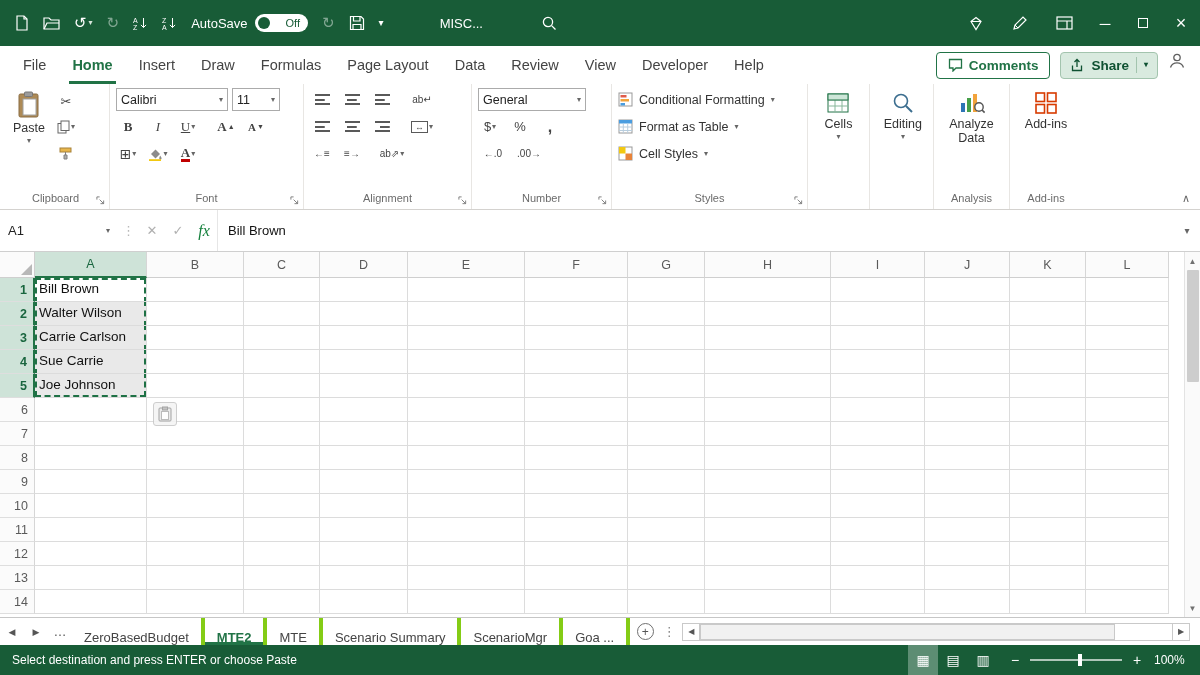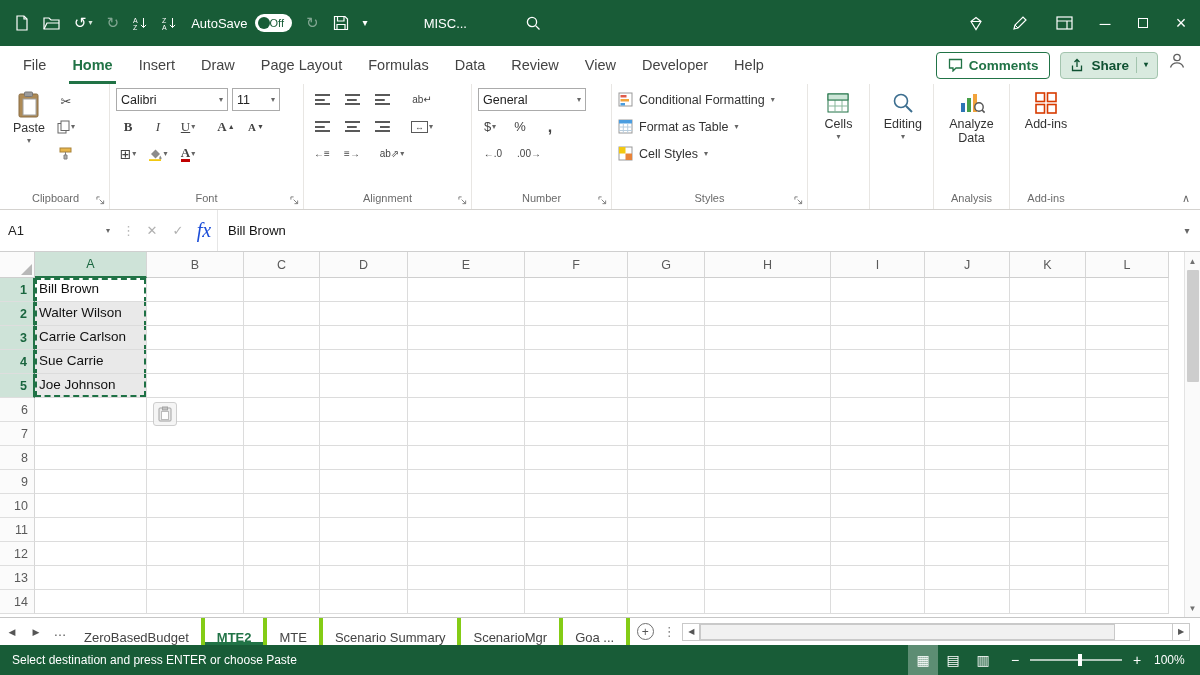--- a/index.html
+++ b/index.html
@@ -8,21 +8,21 @@
   .dd{font-size:8px;color:#666;line-height:1}
   svg{display:block}
 
   
   .titlebar{height:46px;background:#185C37;color:#fff;display:flex;align-items:center}
   .tb-left{display:flex;align-items:center;gap:14px;padding-left:14px}
   .tbtn{display:inline-flex;align-items:center;gap:2px;cursor:default;font-size:15px;color:#fff}
   .tbtn .dd{color:#d7e6dc}
   .dim{opacity:.45}
   .autosave{display:flex;align-items:center;gap:7px;font-size:13px}
-  .pill{background:#fff;border-radius:9px;height:18px;display:flex;align-items:center;gap:0;padding:0 8px 0 3px;color:#185C37;font-size:11px}
+  .pill{background:#fff;border-radius:9px;height:18px;display:flex;align-items:center;gap:16px;padding:0 8px 0 3px;color:#185C37;font-size:11px}
   .pill .dot{width:12px;height:12px;border-radius:50%;background:#185C37;display:inline-block}
   .doc-title{font-size:13px;margin-left:42px;white-space:nowrap}
   .tb-search{margin-left:44px}
   .tb-right{margin-left:auto;display:flex;align-items:center}
   .tb-ico{width:44px;height:46px;display:flex;align-items:center;justify-content:center}
   .winbtn{width:38px;height:46px;display:flex;align-items:center;justify-content:center;font-size:15px}
   .maxbox{width:10px;height:10px;border:1.4px solid #fff}
 
   
   .menurow{height:38px;background:#fff;display:flex;align-items:center;padding-left:10px}
@@ -64,21 +64,21 @@
   .tinytxt{font-size:10px;color:#444;letter-spacing:0}
   .stylerow{display:flex;align-items:center;gap:6px;height:23px;font-size:12.5px;color:#333;white-space:nowrap}
   .ribbon-spacer{flex:1;border-right:none}
   .collapse{position:absolute;right:10px;bottom:4px;font-size:11px;color:#666}
 
   
   .fbar{height:42px;background:#fff;border-bottom:1px solid #cfcfcf;display:flex;align-items:stretch}
   .namebox{width:118px;display:flex;align-items:center;justify-content:space-between;padding:0 8px;font-size:13px;color:#222}
   .fsep{display:flex;align-items:center;color:#b9b9b9;font-size:13px;padding:0 4px}
   .fbtn{width:26px;display:flex;align-items:center;justify-content:center;font-size:13px;color:#b0b0b0}
-  .fx{font-style:italic;font-family:"Liberation Serif",serif;color:#1d4ed8;font-size:20px}
+  .fx{font-style:italic;font-family:"Liberation Serif",serif;color:#15803d;font-size:16px}
   .fcontent{flex:1;display:flex;align-items:center;padding-left:10px;font-size:13px;color:#111;border-left:1px solid #e6e6e6}
   .fexpand{width:26px;display:flex;align-items:center;justify-content:center;color:#666}
 
   
   .grid{position:relative;height:365px;background:#fff;overflow:hidden}
   .grid-head{display:flex;height:26px}
   .corner{width:35px;height:26px;background:#fbfbfb;border-right:1px solid #cfcfcf;border-bottom:1px solid #cfcfcf;position:relative;flex:none}
   .corner::after{content:"";position:absolute;right:2px;bottom:2px;border-left:11px solid transparent;border-bottom:11px solid #b8b8b8}
   .cols{display:flex}
   .colh{height:26px;flex:none;background:#fbfbfb;border-right:1px solid #d6d6d6;border-bottom:1px solid #cfcfcf;
@@ -218,23 +218,23 @@
   <div class="menu-tabs">
 
       <div class="mtab"><span>File</span></div>
 
       <div class="mtab active"><span>Home</span></div>
 
       <div class="mtab"><span>Insert</span></div>
 
       <div class="mtab"><span>Draw</span></div>
 
+      <div class="mtab"><span>Formulas</span></div>
+
       <div class="mtab"><span>Page Layout</span></div>
-
-      <div class="mtab"><span>Formulas</span></div>
 
       <div class="mtab"><span>Data</span></div>
 
       <div class="mtab"><span>Review</span></div>
 
       <div class="mtab"><span>View</span></div>
 
       <div class="mtab"><span>Developer</span></div>
 
       <div class="mtab"><span>Help</span></div>

